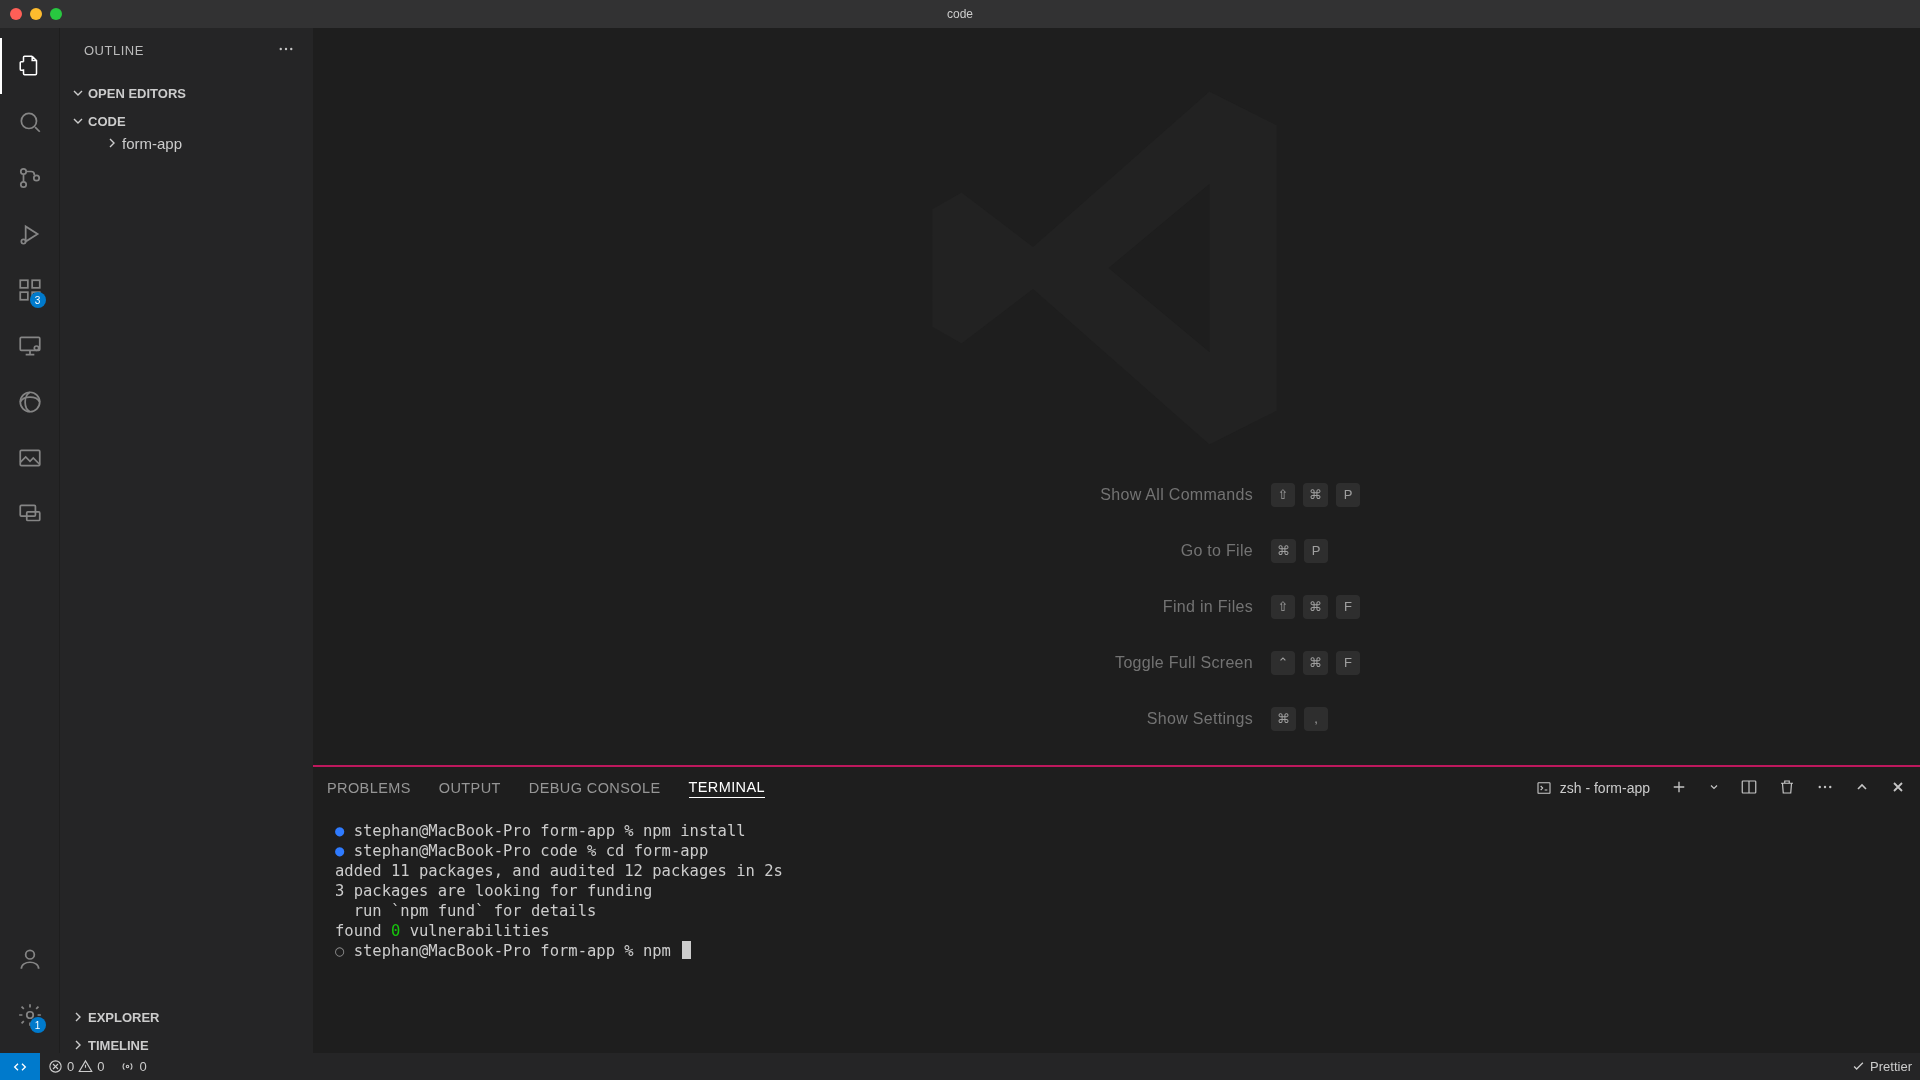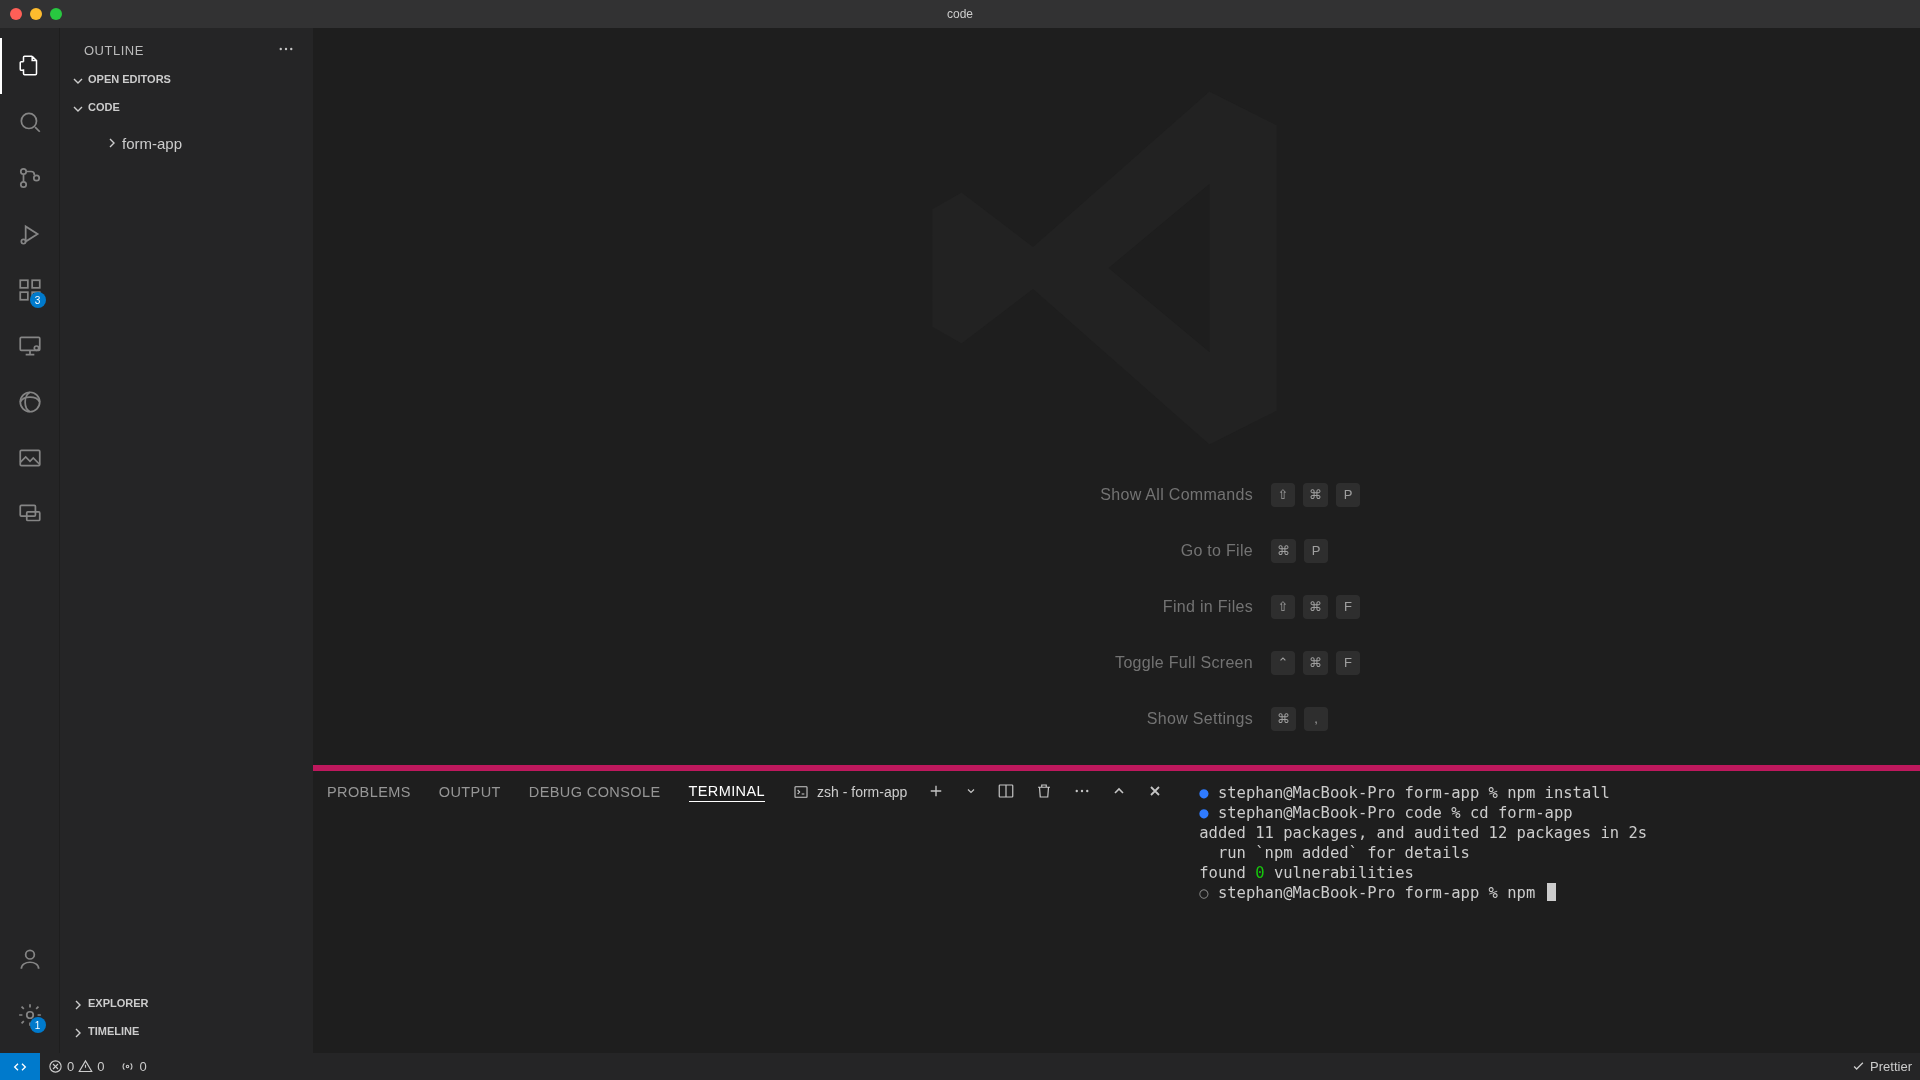--- a/index.html
+++ b/index.html
@@ -92,24 +92,24 @@
   align-items: center;
   justify-content: space-between;
   padding: 0 18px 0 24px;
   font-size: 13px;
   color: #bbbbbb;
   letter-spacing: 0.5px;
 }
 .sidebar-actions { color: #c5c5c5; }
 .tree-section {
   display: flex;
-  align-items: flex-start;
+  align-items: flex-end;
   height: 28px;
   padding: 0 4px 0 10px;
-  font-size: 11px;
+  font-size: 13px;
   font-weight: 600;
   color: #cccccc;
   cursor: pointer;
 }
 .tree-section.collapsed svg { transform: rotate(-90deg); }
 .tree-item-child {
   display: flex;
   align-items: center;
   height: 28px;
   padding-left: 44px;
@@ -164,24 +164,24 @@
   border-radius: 4px;
   background: rgba(128,128,128,0.17);
   color: #a0a0a0;
   display: flex;
   align-items: center;
   justify-content: center;
   font-size: 13px;
 }
 .panel {
   height: 288px;
-  border-top: 6px solid #be185d;
+  border-top: 2px solid #be185d;
   background: #1e1e1e;
   display: flex;
-  flex-direction: row;
+  flex-direction: column;
 }
 .panel-tabs {
   height: 42px;
   display: flex;
   align-items: center;
   padding: 0 14px;
   gap: 28px;
   font-size: 13px;
   color: #969696;
 }
@@ -472,21 +472,22 @@
                 <path d="m4 4 8 8M12 4l-8 8"></path>
               </svg></span>
         </div>
       </div>
       <div class="terminal" id="terminal">
           <div class="term-line"><span class="term-dot">●</span><span> stephan@MacBook-Pro form-app % npm install</span></div>
           <div class="term-line"><span class="term-dot">●</span><span> stephan@MacBook-Pro code % cd form-app</span></div>
           <div class="term-line"><span></span></div>
           <div class="term-line"><span>added 11 packages, and audited 12 packages in 2s</span></div>
           <div class="term-line"><span></span></div>
-          <div class="term-line"><span>  run `npm added` for details</span></div>
+          <div class="term-line"><span>3 packages are looking for funding</span></div>
+          <div class="term-line"><span>  run `npm fund` for details</span></div>
           <div class="term-line"><span></span></div>
           <div class="term-line"><span>found </span><span class="term-green">0</span><span> vulnerabilities</span></div>
           <div class="term-line"><span class="term-dot-open">○</span><span> stephan@MacBook-Pro form-app % npm </span><span class="term-cursor"></span></div>
         </div>
     </div>
   </div>
 </div>
 
 <div class="status-bar">
   <div class="status-item status-remote">

